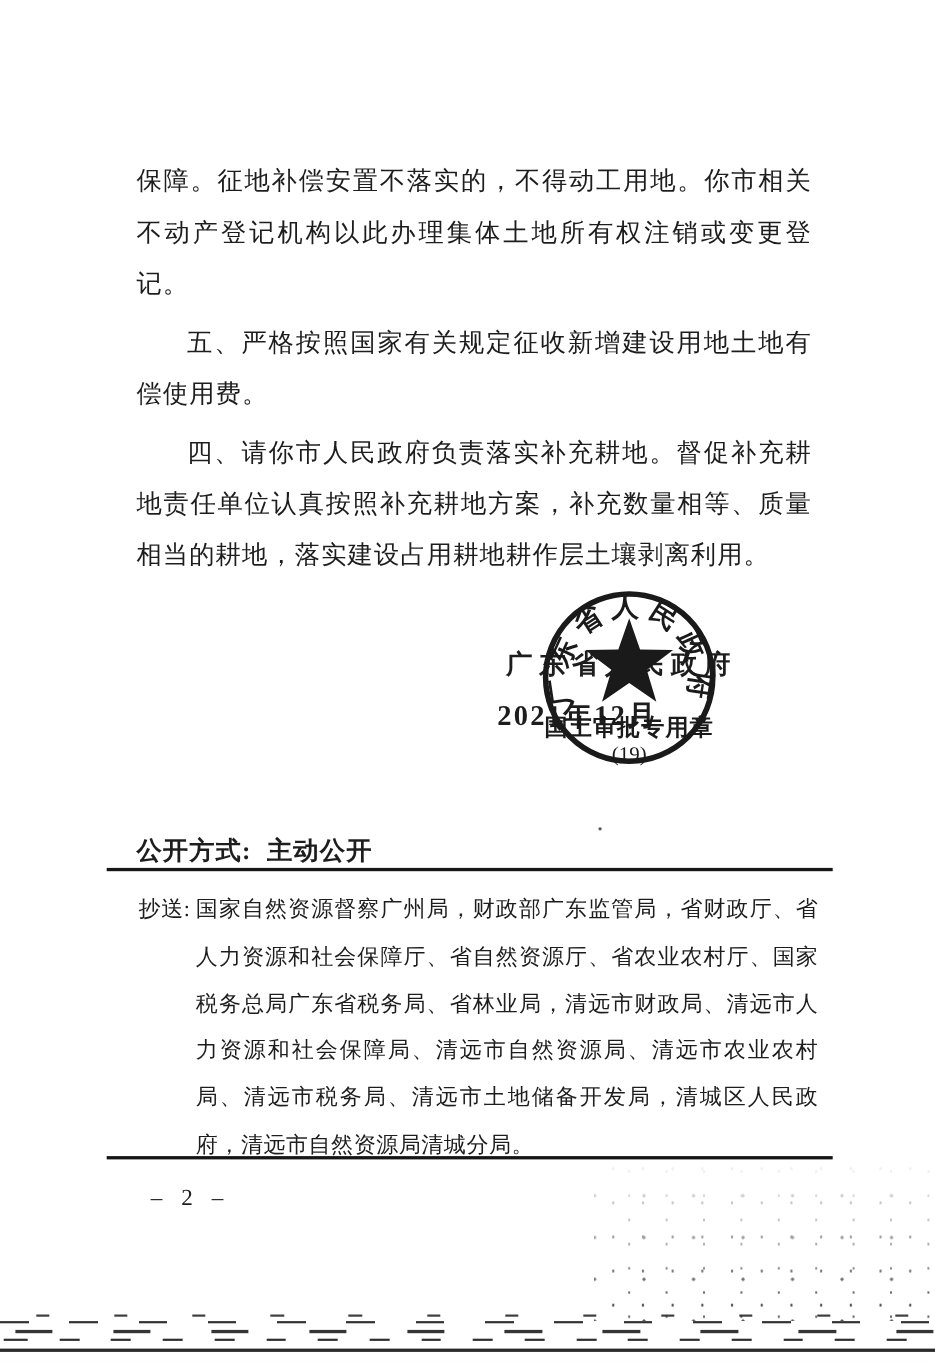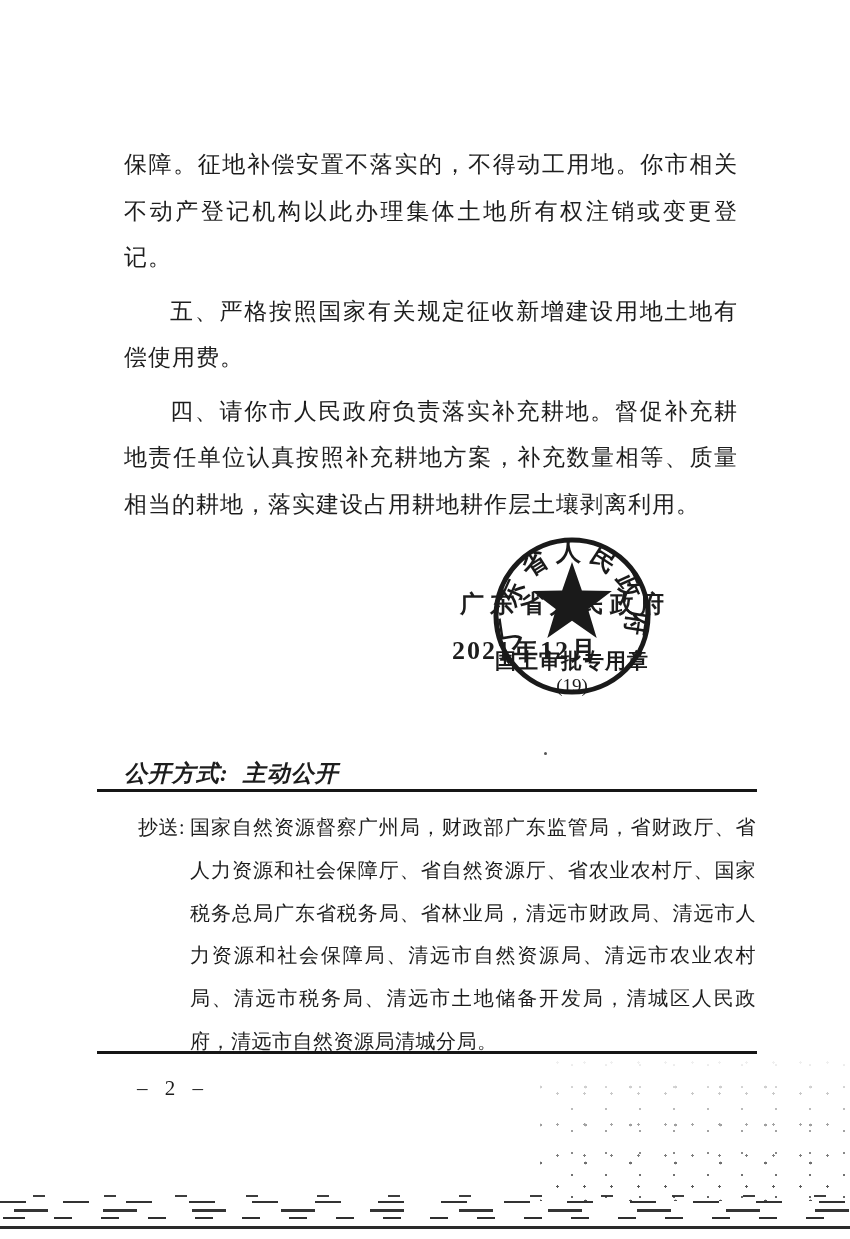--- a/index.html
+++ b/index.html
@@ -30,31 +30,31 @@
     position:absolute;top:633px;left:452px;
     font-size:26px;letter-spacing:2px;white-space:nowrap;
     font-weight:600;z-index:1;
   }
   .seal{position:absolute;left:472px;top:516px;width:200px;height:200px;z-index:2;}
   .seal svg{width:100%;height:100%;}
   .seal text{font-family:"Liberation Serif","DejaVu Serif",serif;}
   
   .disclosure{
     position:absolute;left:124px;top:758px;width:630px;
-    font-size:23px;font-weight:bold;letter-spacing:1px;font-style:italic;
+    font-size:23px;font-weight:bold;letter-spacing:1px;
   }
   .disclosure .value{margin-left:14px;}
   .rule{position:absolute;left:97px;width:660px;height:3px;background:#161616;}
   .rule-top{top:789px;}
   .rule-bottom{top:1051px;}
   
   .cc{
     position:absolute;left:126px;top:806px;width:618px;
     font-size:20px;line-height:42.8px;
-    display:flex;align-items:flex-start;letter-spacing:0.5px;margin-left:12px;
+    display:flex;align-items:flex-start;letter-spacing:0.5px;
   }
   .cc .cc-label{flex:0 0 52px;white-space:nowrap;}
   .cc .cc-text{flex:1;text-align:justify;}
   
   .page-number{
     position:absolute;left:137px;top:1076px;
     font-size:21px;letter-spacing:6px;white-space:nowrap;
   }
   
   .dust-dot{

